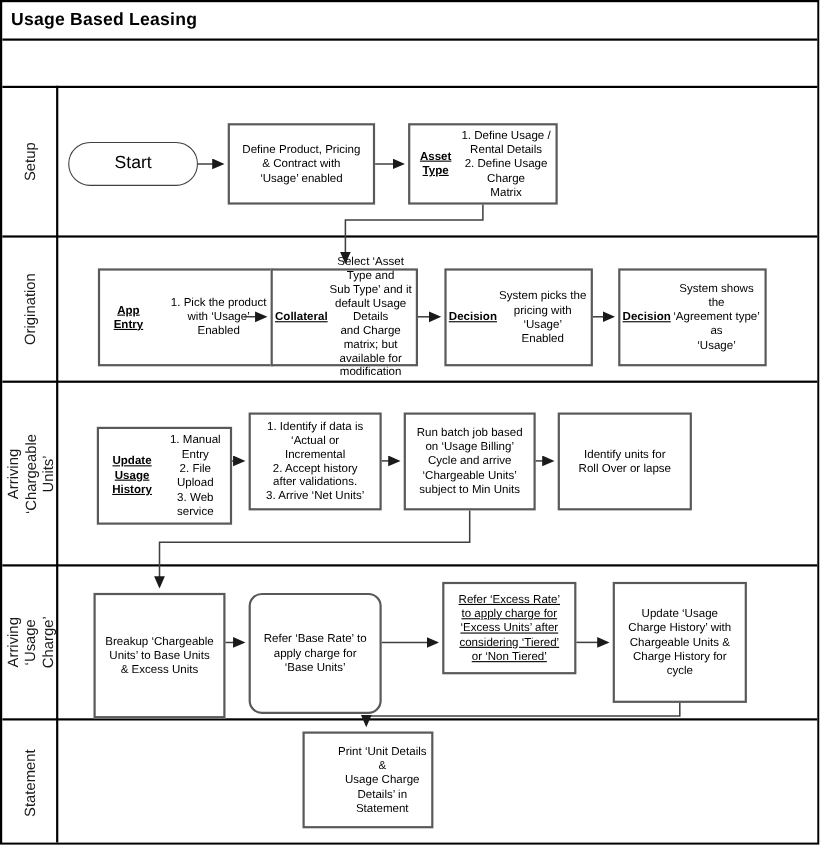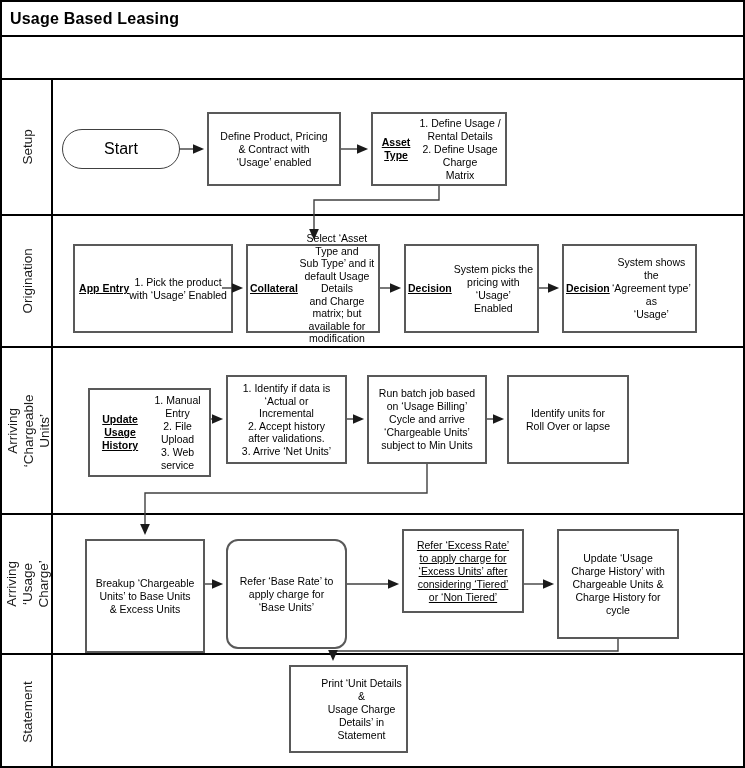--- a/index.html
+++ b/index.html
@@ -79,21 +79,21 @@
 ‘Usage’ enabled</span>
   </div>
   <div class="node" style="left:369px; top:110px; width:136px; height:74px;">
     <span class="box-title">Asset Type</span>
     <span class="box-body">1. Define Usage /
 Rental Details
 2. Define Usage Charge
 Matrix</span>
   </div>
 
-  <div class="node" style="left:71px; top:242px; width:160px; height:89px;">
+  <div class="node" style="left:87px; top:242px; width:160px; height:89px;gap:12px;">
     <span class="box-title">App Entry</span>
     <span class="box-body">1. Pick the product
 with ‘Usage’ Enabled</span>
   </div>
   <div class="node" style="left:244px; top:242px; width:134px; height:89px; line-height:12.5px;">
     <span class="box-title">Collateral</span>
     <span class="box-body">Select ‘Asset Type and
 Sub Type’ and it
 default Usage Details
 and Charge matrix; but
@@ -158,21 +158,21 @@
 or ‘Non Tiered’</span>
   </div>
   <div class="node" style="left:555px; top:527px; width:122px; height:110px;">
     <span class="box-body">Update ‘Usage
 Charge History’ with
 Chargeable Units &amp;
 Charge History for
 cycle</span>
   </div>
 
-  <div class="node" style="left:287px; top:663px; width:119px; height:88px;padding-left:28px;">
+  <div class="node" style="left:273px; top:663px; width:119px; height:88px;padding-left:28px;">
     <span class="box-body">Print ‘Unit Details &amp;
 Usage Charge
 Details’ in
 Statement</span>
   </div>
 
   <svg id="connectors" width="745" height="768" viewBox="0 0 745 768">
     <defs>
       <marker id="arrow" markerWidth="9" markerHeight="8" refX="6.5" refY="3.5" orient="auto">
         <path d="M0,0 L8,3.5 L0,7 Z" fill="#1a1a1a"></path>

